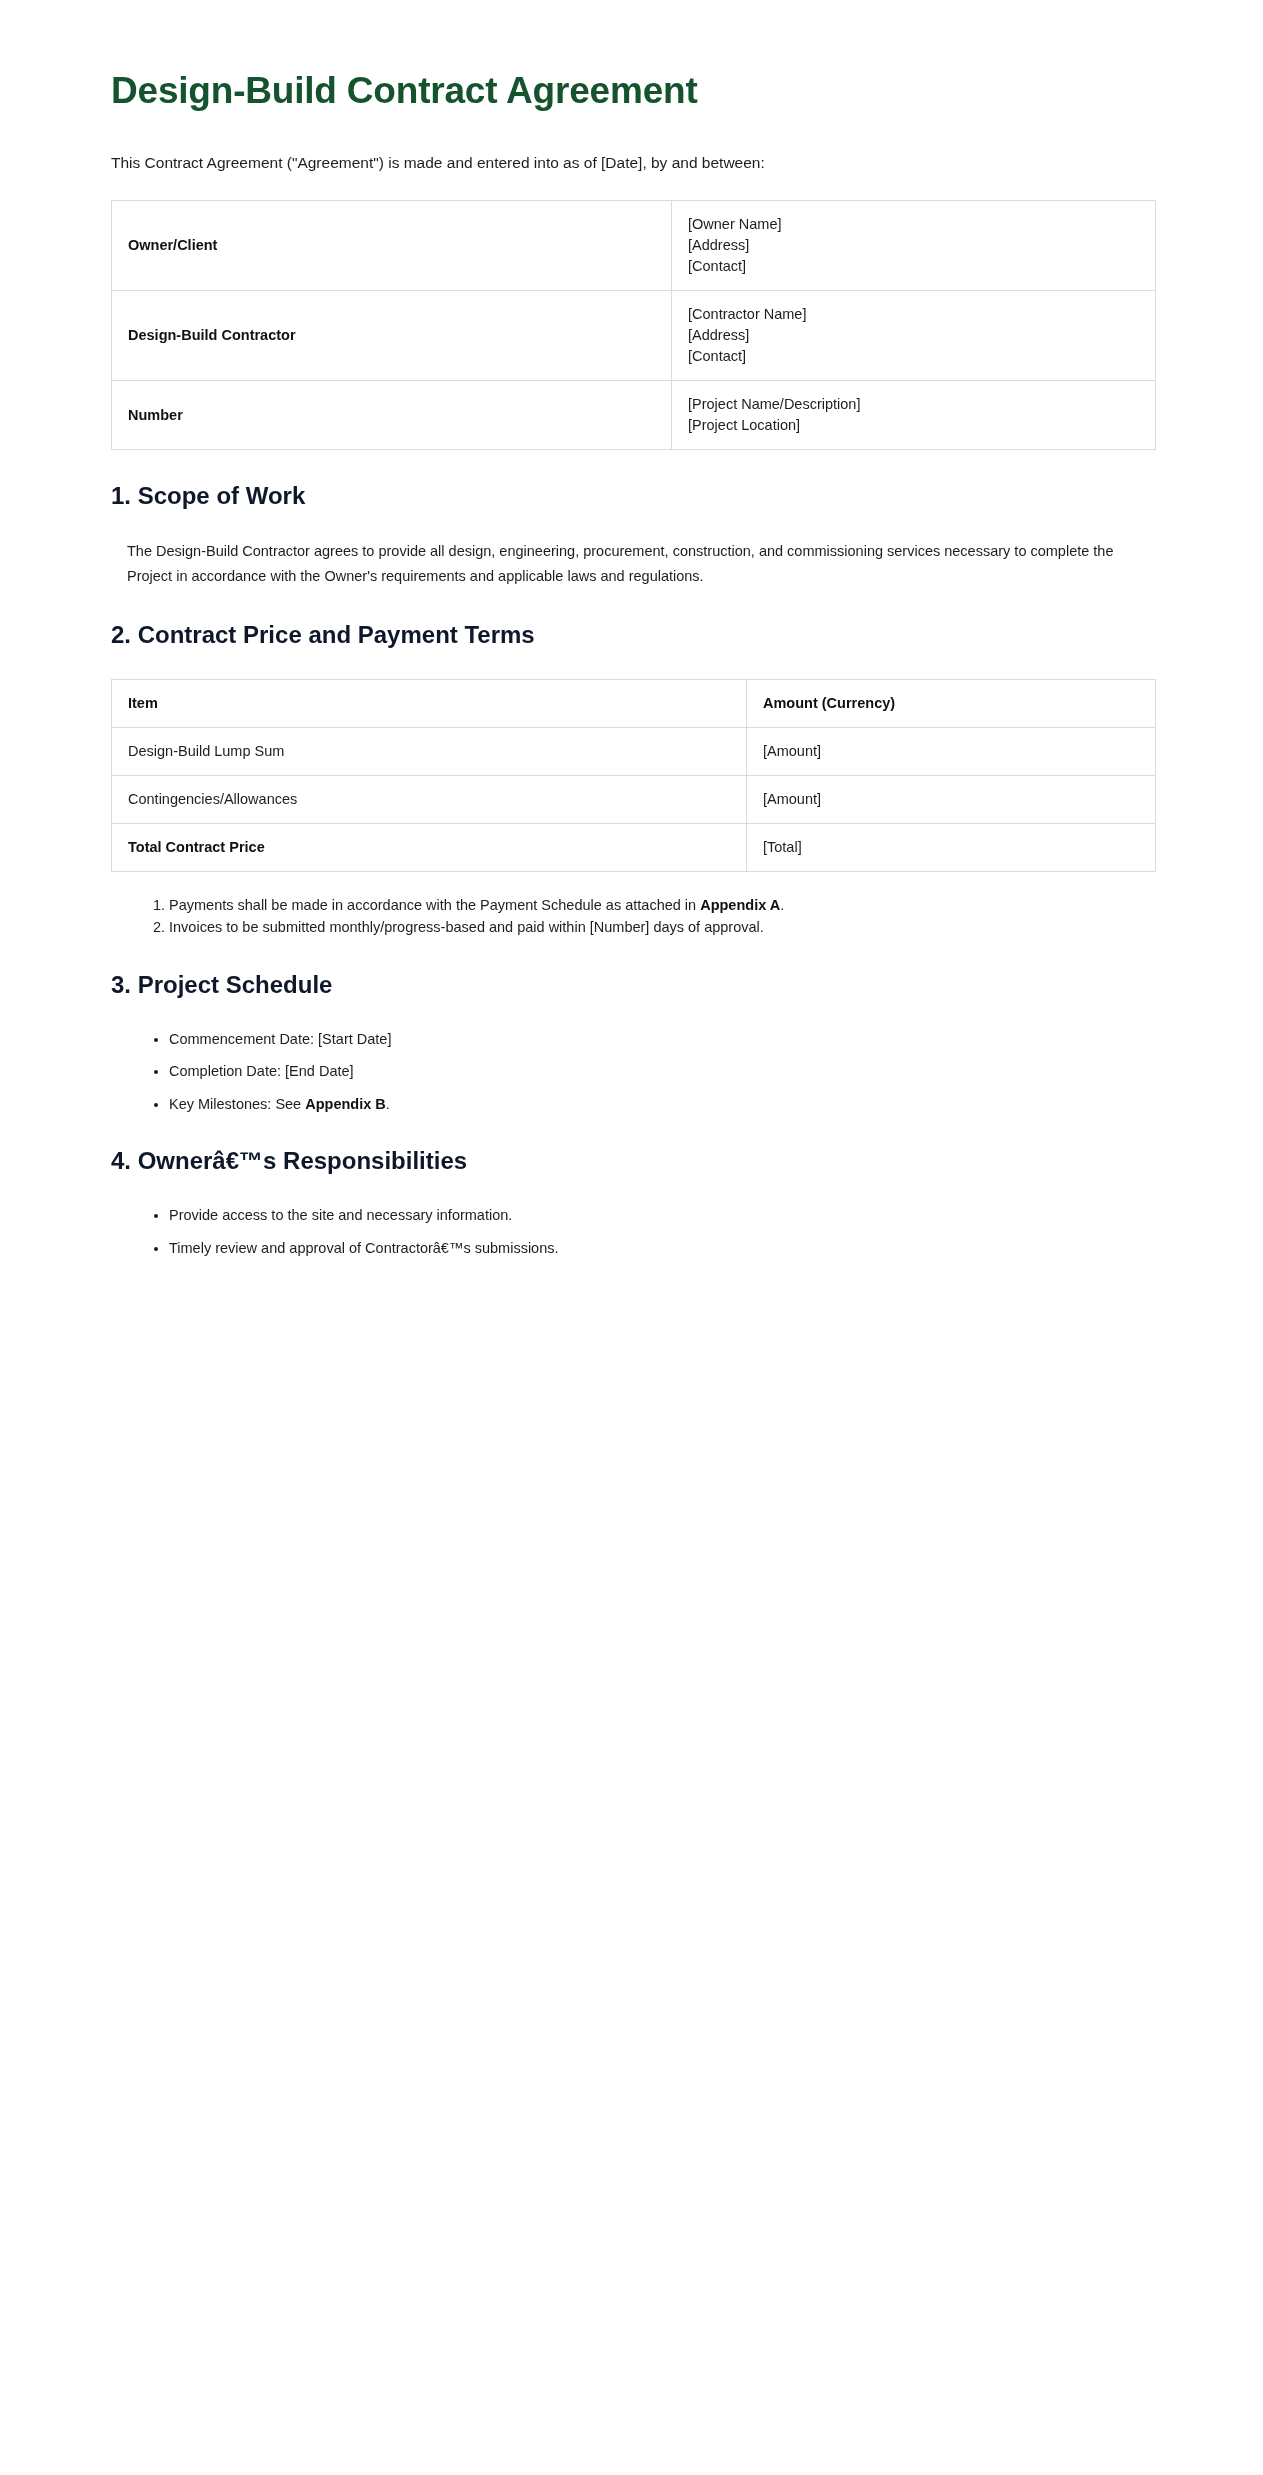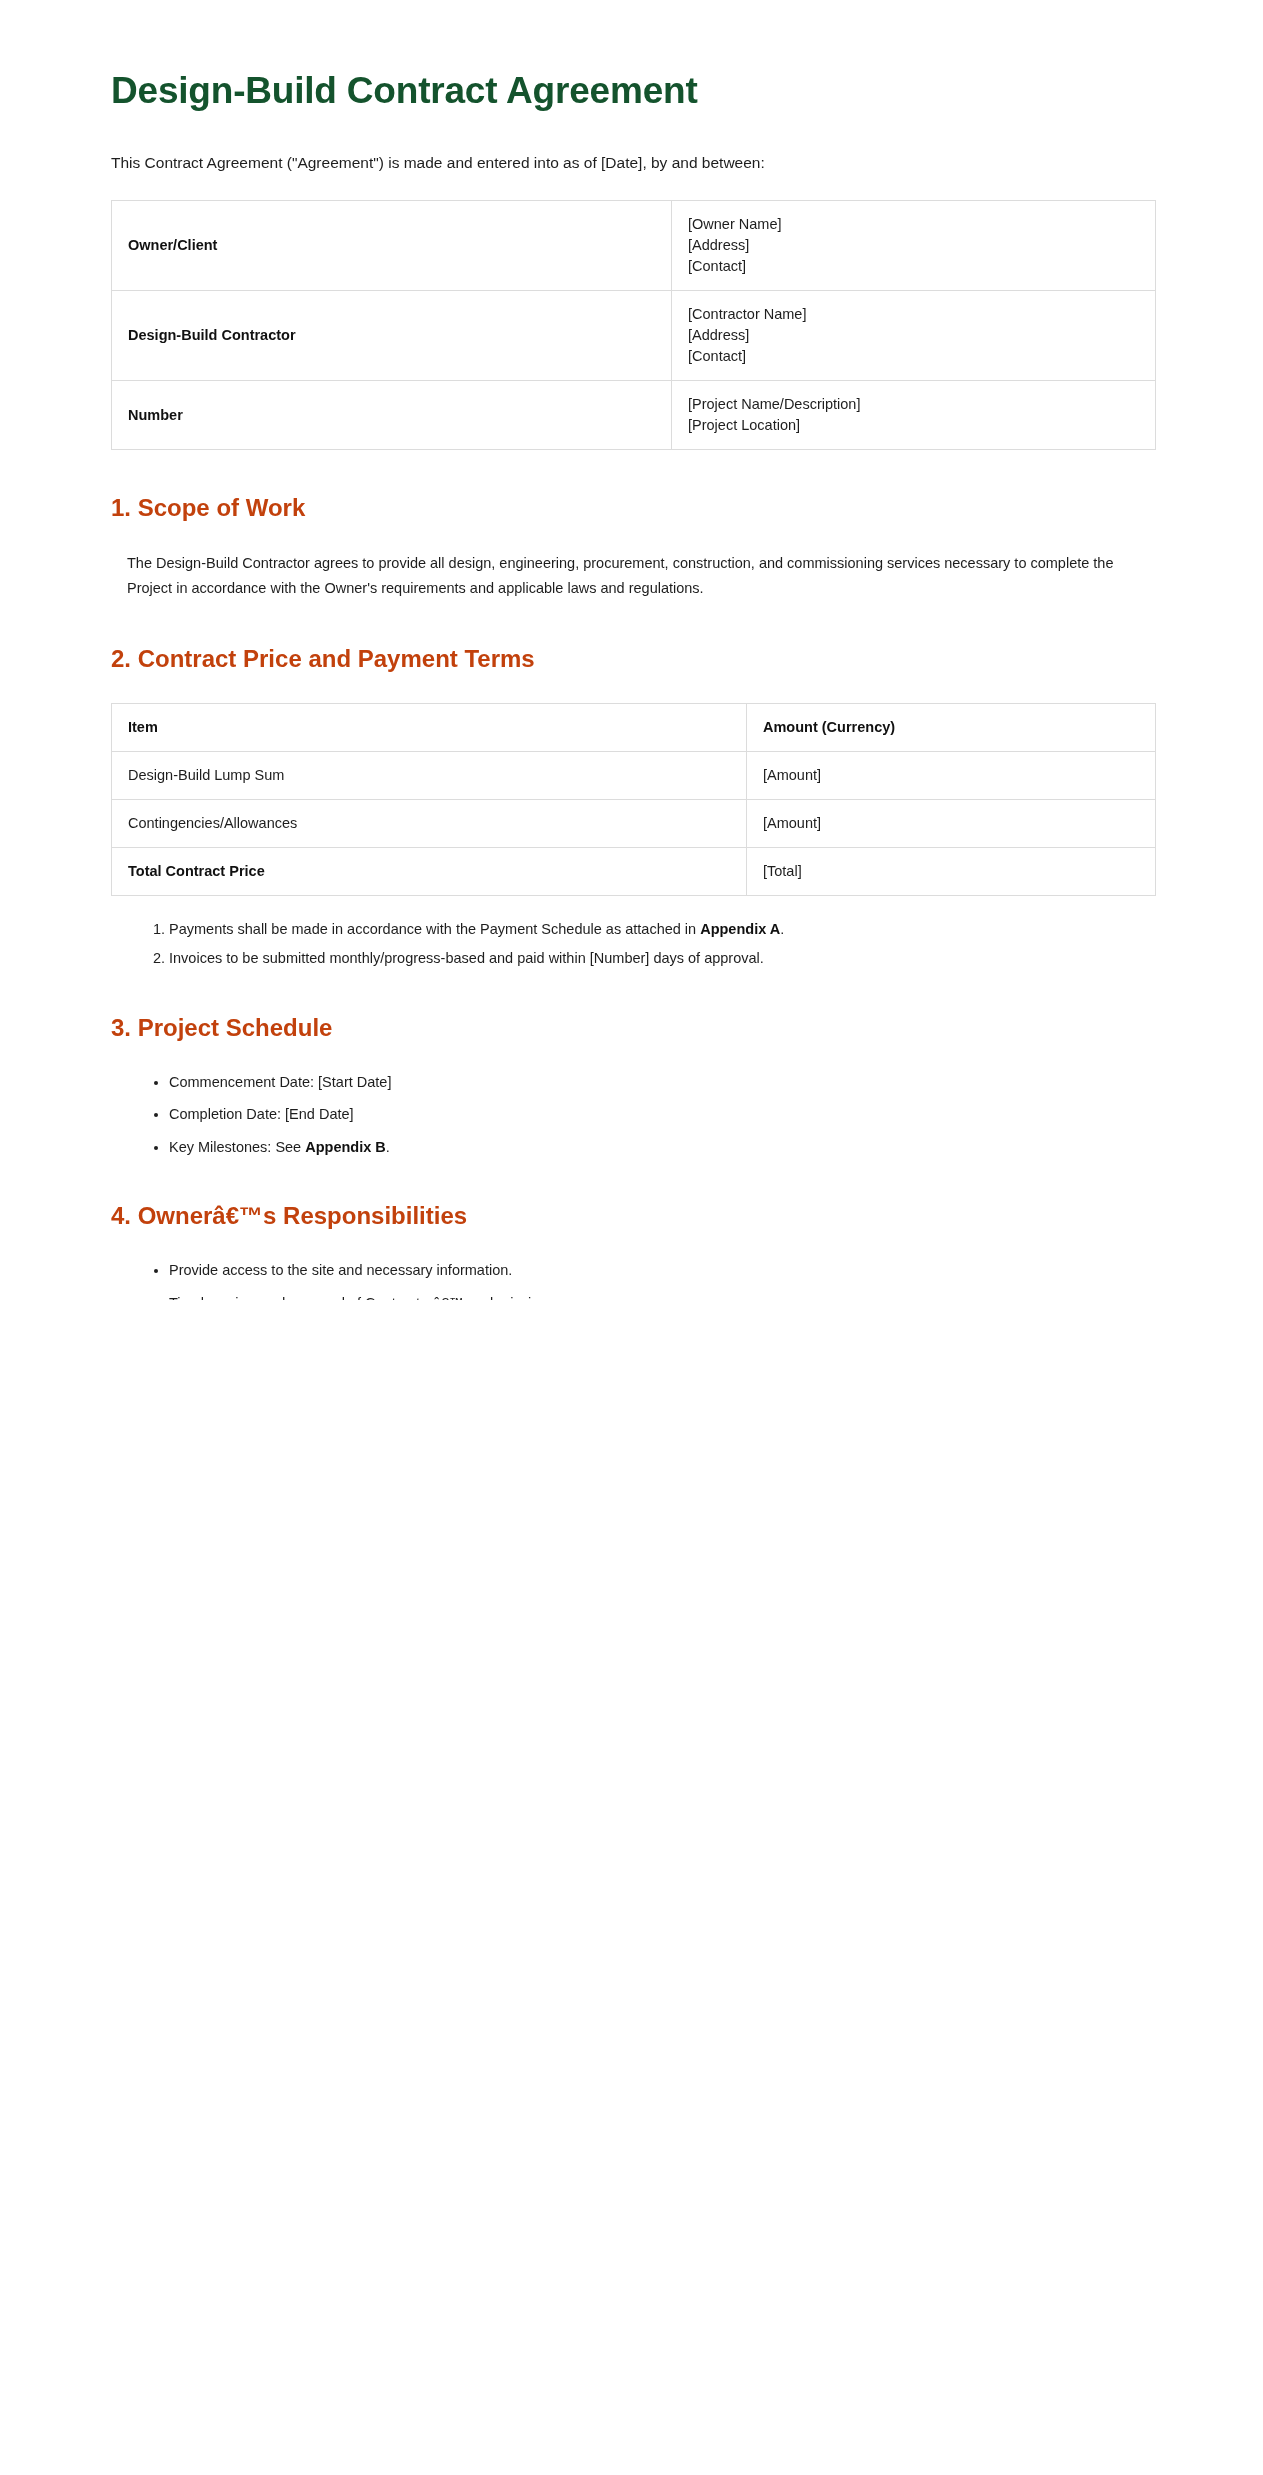--- a/index.html
+++ b/index.html
@@ -58,22 +58,22 @@
     font-size: 15.5px;
     line-height: 1.55;
     margin: 0 0 25px 0;
     color: #1e1e1e;
   }
 
   h2.section {
     font-size: 24px;
     font-weight: bold;
     line-height: 1.3;
-    margin: 42px 0 28px 0;
-    color: #c2410c;
+    margin: 30px 0 28px 0;
+    color: #0f172a;
   }
 
   p.body-text {
     font-size: 14.5px;
     line-height: 1.72;
     margin: 16px;
     color: #1e1e1e;
     max-width: 1032px;
   }
 
@@ -115,21 +115,21 @@
 
   
   ol.num-list,
   ul.bullet-list {
     margin: 22px 0 0 0;
     padding-left: 58px;
     font-size: 14.5px;
     line-height: 1.55;
     color: #1e1e1e;
   }
-  ol.num-list li { margin-bottom: 7px; }
+  ol.num-list li { }
   ul.bullet-list li { margin-bottom: 10px; }
   ol.num-list li:last-child,
   ul.bullet-list li:last-child { margin-bottom: 0; }
 
   .b { font-weight: bold; color: #111111; }
 </style>
 </head>
 <body>
 
 <div class="page">

